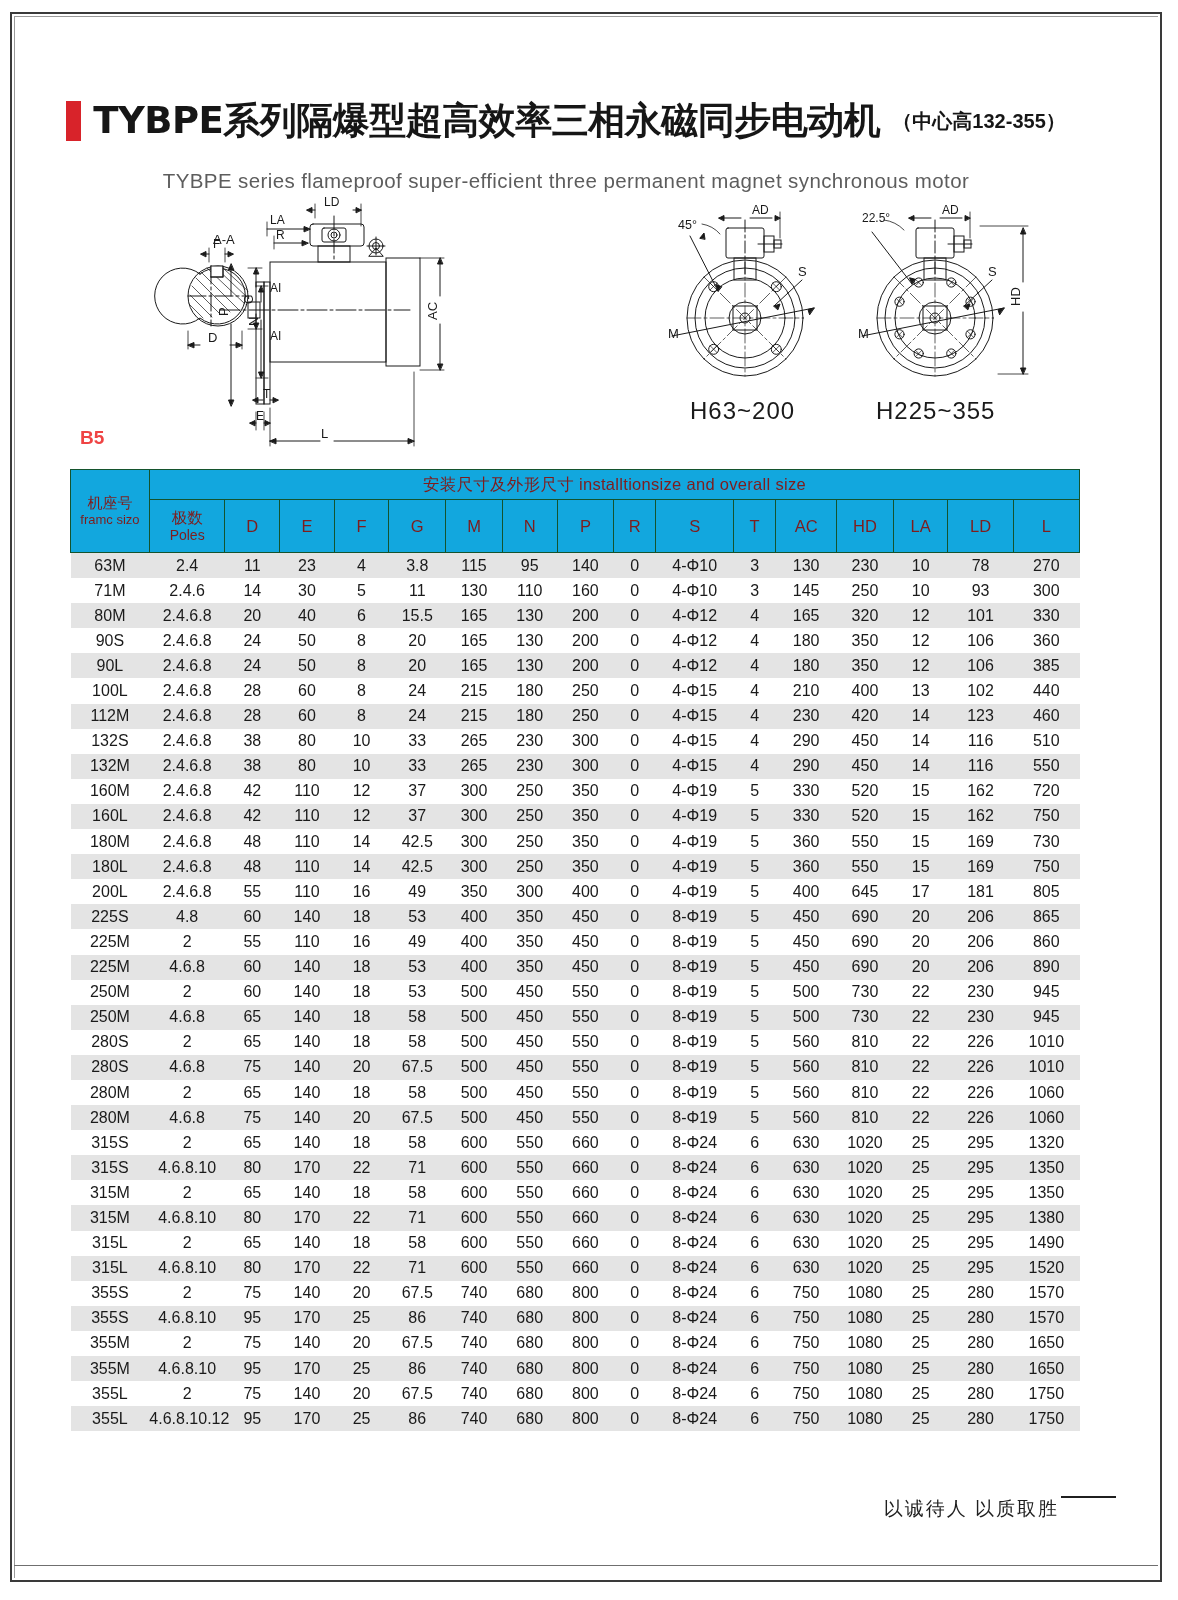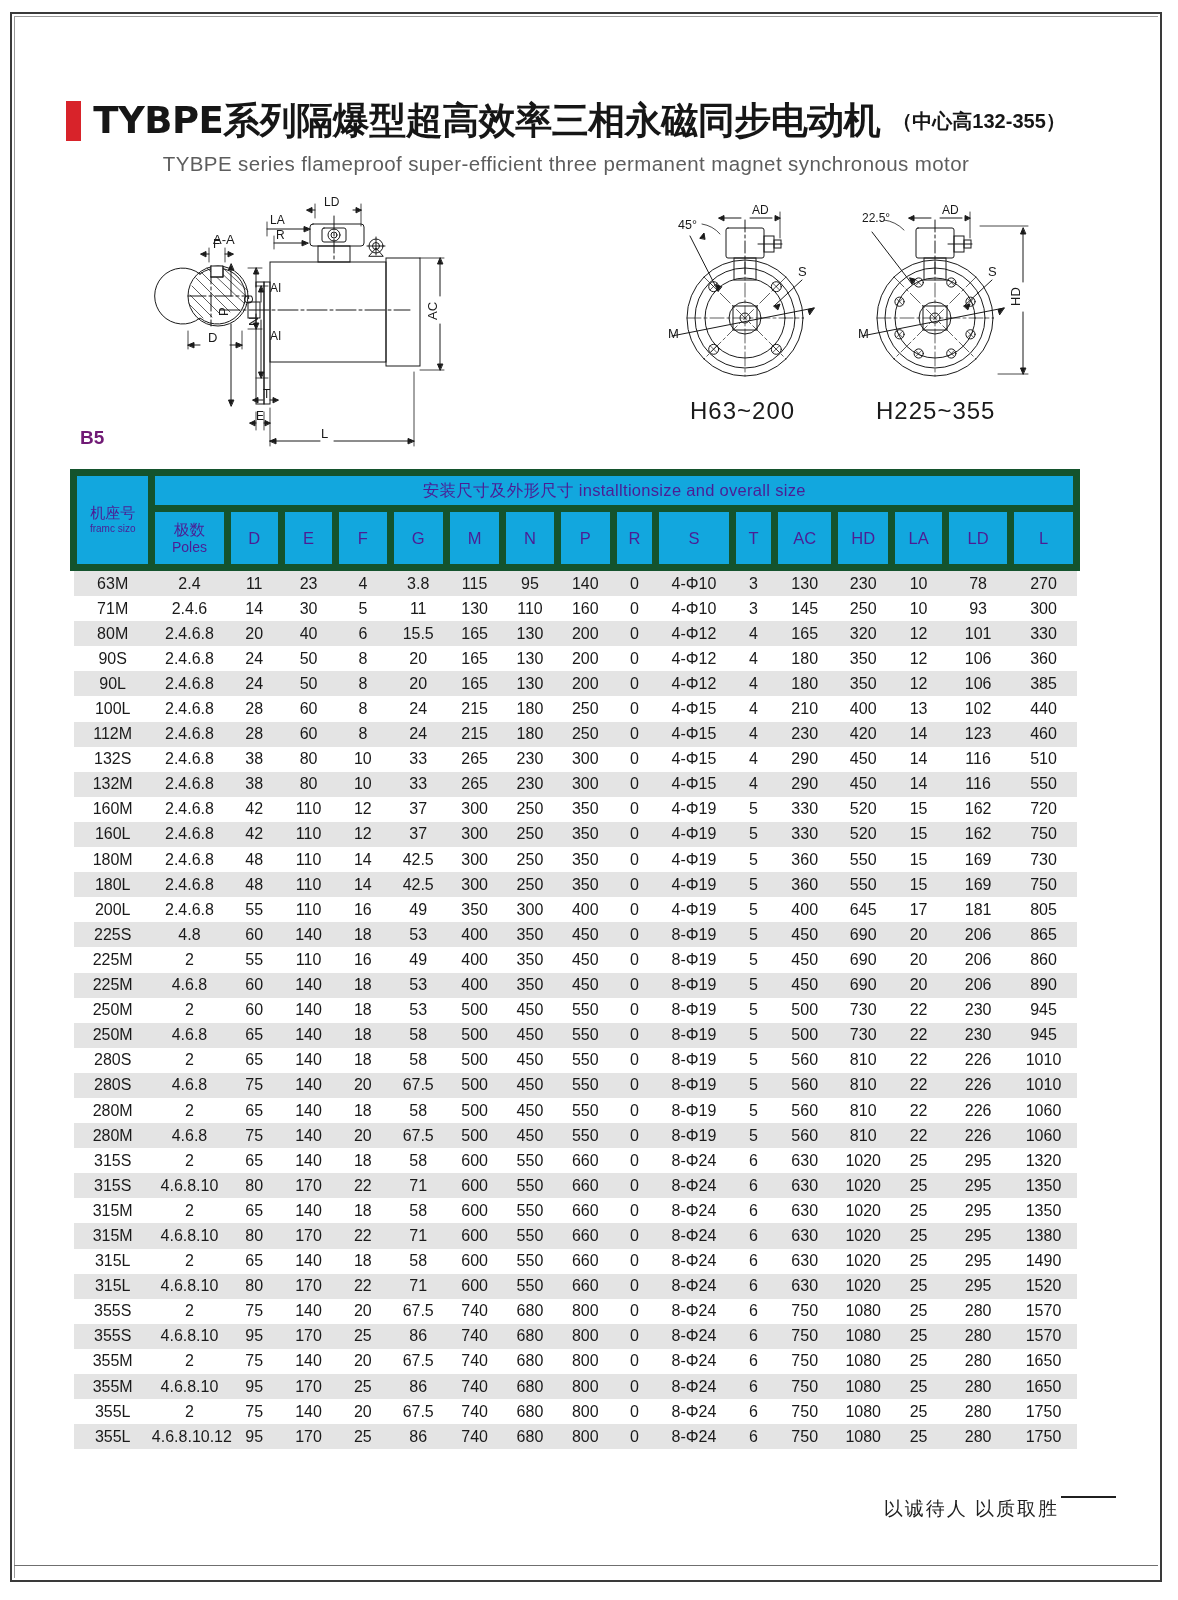--- a/index.html
+++ b/index.html
@@ -20,46 +20,46 @@
   
   .title-block{position:absolute;left:0;top:96px;width:1132px;text-align:center;}
   .title-line{display:inline-flex;align-items:center;justify-content:center;gap:12px;}
   .red-bar{display:inline-block;width:15px;height:40px;background:#d8232a;flex:none;}
   .title-main{
     font-size:37px;font-weight:bold;letter-spacing:-0.5px;color:#161616;
     font-family:"DejaVu Sans","Liberation Sans",sans-serif;white-space:nowrap;
   }
   .title-paren{font-size:20px;font-weight:bold;color:#161616;white-space:nowrap;}
   .title-sub{
-    margin-top:6px;font-size:20.5px;color:#5d5d5d;letter-spacing:0.4px;
+    margin-top:23px;font-size:20.5px;color:#5d5d5d;letter-spacing:0.4px;
     font-family:"Liberation Sans",sans-serif;white-space:nowrap;
   }
 
   
   .drawing{position:absolute;left:70px;top:196px;width:1010px;height:258px;}
   .drawing svg{display:block;}
   .b5-label{
-    position:absolute;left:80px;top:427px;font-size:19px;font-weight:bold;color:#701a75;
+    position:absolute;left:80px;top:427px;font-size:19px;font-weight:bold;color:#ef4444;
   }
 
   
   .table-wrap{position:absolute;left:70px;top:469px;width:1010px;}
   table.spec{border-collapse:collapse;width:1010px;table-layout:fixed;}
   table.spec th,table.spec td{
     padding:0;margin:0;text-align:center;vertical-align:middle;
   }
   thead th{
-    background:#12a7de;color:#4c1d95;font-weight:normal;
-    border:7px solid #14532d;
+    background:#12a7de;color:#7f1d1d;font-weight:normal;
+    border:1px solid #14532d;
   }
   thead th.grp{height:29px;font-size:16.5px;letter-spacing:0.3px;}
   thead th.sub{height:52px;font-size:16.5px;text-align:center;}
   thead th.frame{height:81px;font-size:14px;line-height:1.25;}
   thead th.frame .cn{font-size:15px;display:block;}
-  thead th.frame .en{font-size:10px;display:block;}
+  thead th.frame .en{font-size:13px;display:block;}
   thead th.poles .cn{font-size:15.5px;display:block;line-height:1.15;}
   thead th.poles .en{font-size:14px;display:block;line-height:1.15;}
   tbody td{
     height:25.1px;font-size:16px;color:#1a1a1a;
     border:none;
     font-family:"Liberation Sans",sans-serif;
   }
   tbody tr.odd td{background:#e4e4e4;}
   tbody tr.even td{background:#ffffff;}
   tbody td.frame{font-size:16px;}

